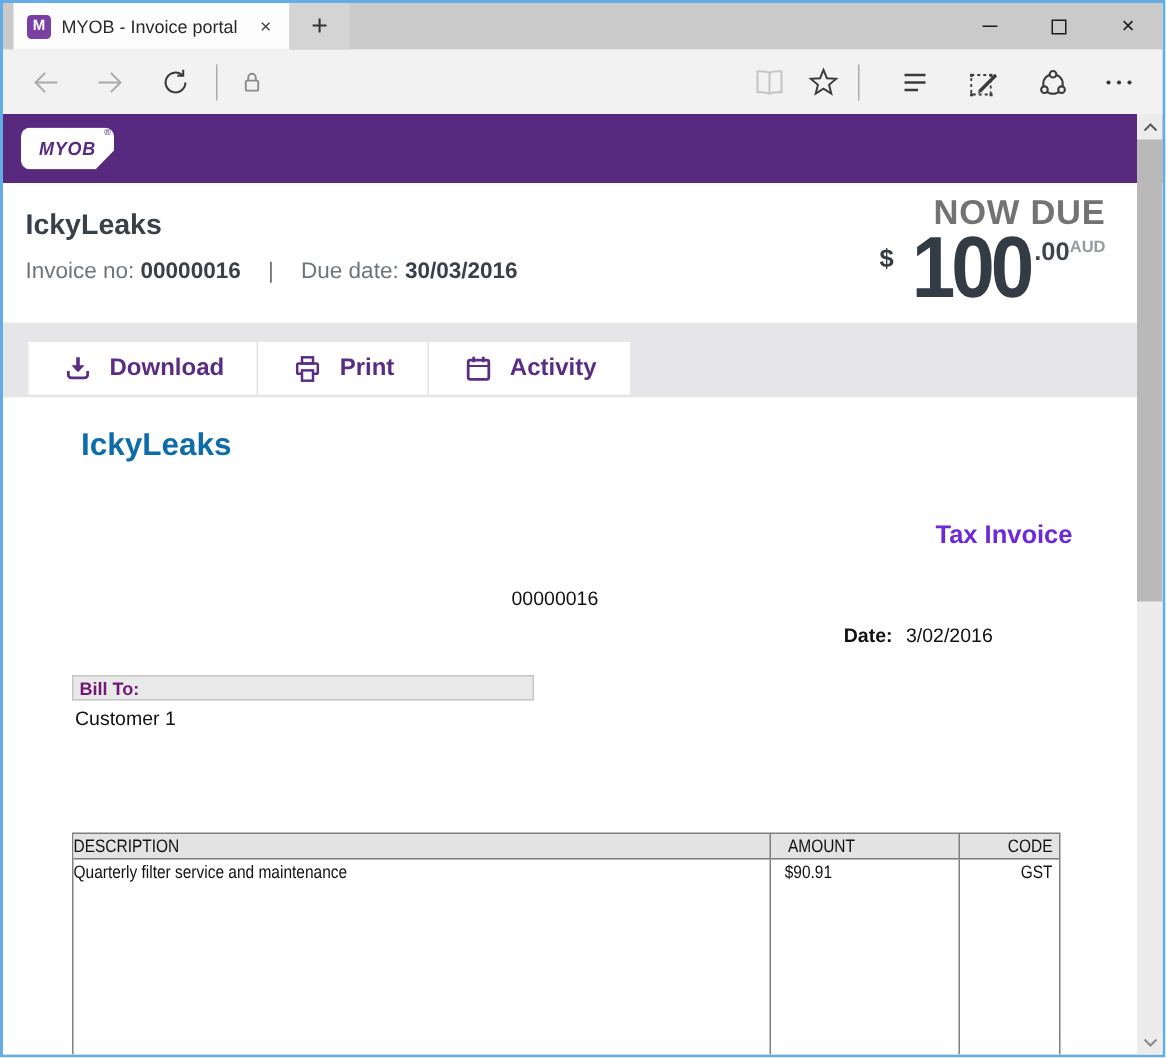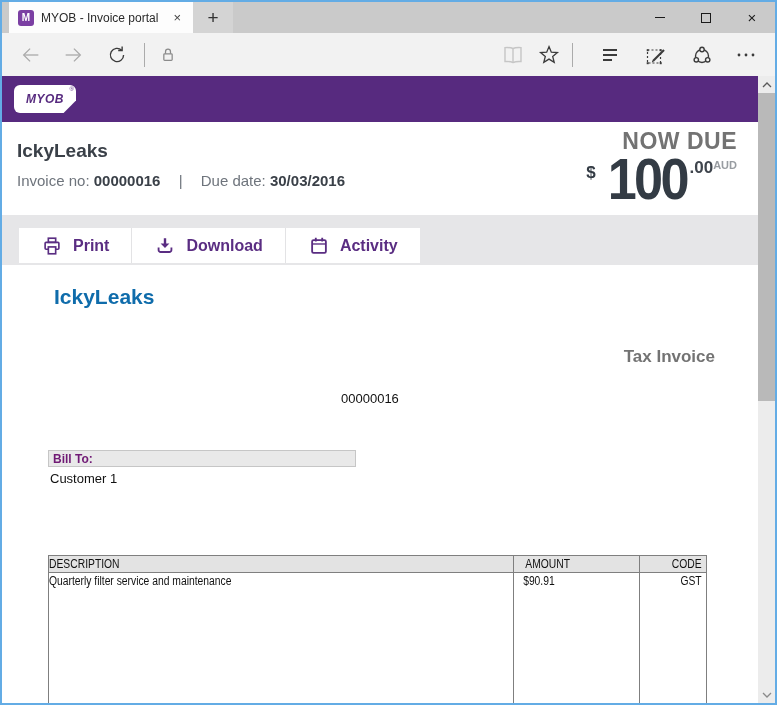--- a/index.html
+++ b/index.html
@@ -73,21 +73,21 @@
   .abtn { height:35px; background:#fff; display:flex; align-items:center;
     padding:0 22px; border-right:1px solid #e3e3e5; }
   .abtn:last-child { border-right:none; }
   .abtn svg { margin-right:10px; }
   .abtn-label { font-size:16px; font-weight:bold; color:#5a2d82; }
 
   .paper { position:relative; background:#fff; height:438px; overflow:hidden; }
   .inv-company { position:absolute; left:52px; top:20px; font-size:21px;
     font-weight:bold; color:#0f6cab; }
   .inv-title { position:absolute; top:82px; right:60px; font-size:17px;
-    font-weight:bold; color:#737373; }
+    font-weight:bold; color:#6d28d9; }
   .inv-meta { position:absolute; top:126px; left:330px; width:360px;
     font-size:13px; color:#111; }
   .meta-row { display:flex; margin-bottom:10px; }
   .meta-label { width:263px; text-align:right; font-weight:bold; flex:none; }
   .meta-value { margin-left:9px; }
   .billto-bar { position:absolute; left:46px; top:185px; width:308px; height:17px;
     background:#e9e9e9; border:1px solid #c6c6c6; font-size:12px; font-weight:bold;
     color:#701a75; padding:1px 0 0 4px; }
   .customer { position:absolute; left:48px; top:206px; font-size:13px; color:#111; }
 
@@ -236,51 +236,55 @@
         <span class="amount-side">
           <span class="cents">.00</span>
           <span class="cur-code">AUD</span>
         </span>
       </div>
     </div>
   </div>
 
   <div class="actionbar">
     <div class="abtn">
+      <svg width="22" height="22" viewBox="0 0 24 24" fill="none" stroke="#5a2d82" stroke-width="2">
+        <path d="M10.7 3.5h2.6v5.7h3.5L12 14.3 7.2 9.2h3.5z" fill="#5a2d82" stroke="none"></path>
+        <path d="M5 13.5v2.8a2.2 2.2 0 0 0 2.2 2.2h9.6a2.2 2.2 0 0 0 2.2-2.2v-2.8"></path>
+        </svg>
+      <span class="abtn-label">Download</span>
+    </div>
+    <div class="abtn">
       <svg width="22" height="22" viewBox="0 0 24 24" fill="none" stroke="#5a2d82" stroke-width="1.8">
         <rect x="8" y="3.5" width="8" height="4.5"></rect>
         <rect x="4.5" y="8" width="15" height="7.5" rx="1"></rect>
         <rect x="8" y="13" width="8" height="7.5" fill="#fff"></rect>
         </svg>
       <span class="abtn-label">Print</span>
-    </div>
-    <div class="abtn">
-      <svg width="22" height="22" viewBox="0 0 24 24" fill="none" stroke="#5a2d82" stroke-width="2">
-        <path d="M10.7 3.5h2.6v5.7h3.5L12 14.3 7.2 9.2h3.5z" fill="#5a2d82" stroke="none"></path>
-        <path d="M5 13.5v2.8a2.2 2.2 0 0 0 2.2 2.2h9.6a2.2 2.2 0 0 0 2.2-2.2v-2.8"></path>
-        </svg>
-      <span class="abtn-label">Download</span>
     </div>
     <div class="abtn">
       <svg width="22" height="22" viewBox="0 0 24 24" fill="none" stroke="#5a2d82" stroke-width="2">
         <rect x="4.5" y="5.5" width="15" height="14" rx="1.5"></rect>
         <path d="M8.5 3v4M15.5 3v4"></path>
         <path d="M4.5 9.8h15" stroke-width="1.5"></path>
         </svg>
       <span class="abtn-label">Activity</span>
     </div>
   </div>
 
   <div class="paper">
     <div class="inv-company">IckyLeaks</div>
     <div class="inv-title">Tax Invoice</div>
 
     <div class="inv-meta">
       <div class="meta-row">
         <span class="meta-value">00000016</span>
+      </div>
+      <div class="meta-row">
+        <span class="meta-label">Date:</span>
+        <span class="meta-value">3/02/2016</span>
       </div>
     </div>
 
     <div class="billto-bar">Bill To:</div>
     <div class="customer">Customer 1</div>
 
     <div class="inv-table">
       <div class="t-row t-head">
         <div class="c-desc">
           <span class="cond">DESCRIPTION</span></div>

